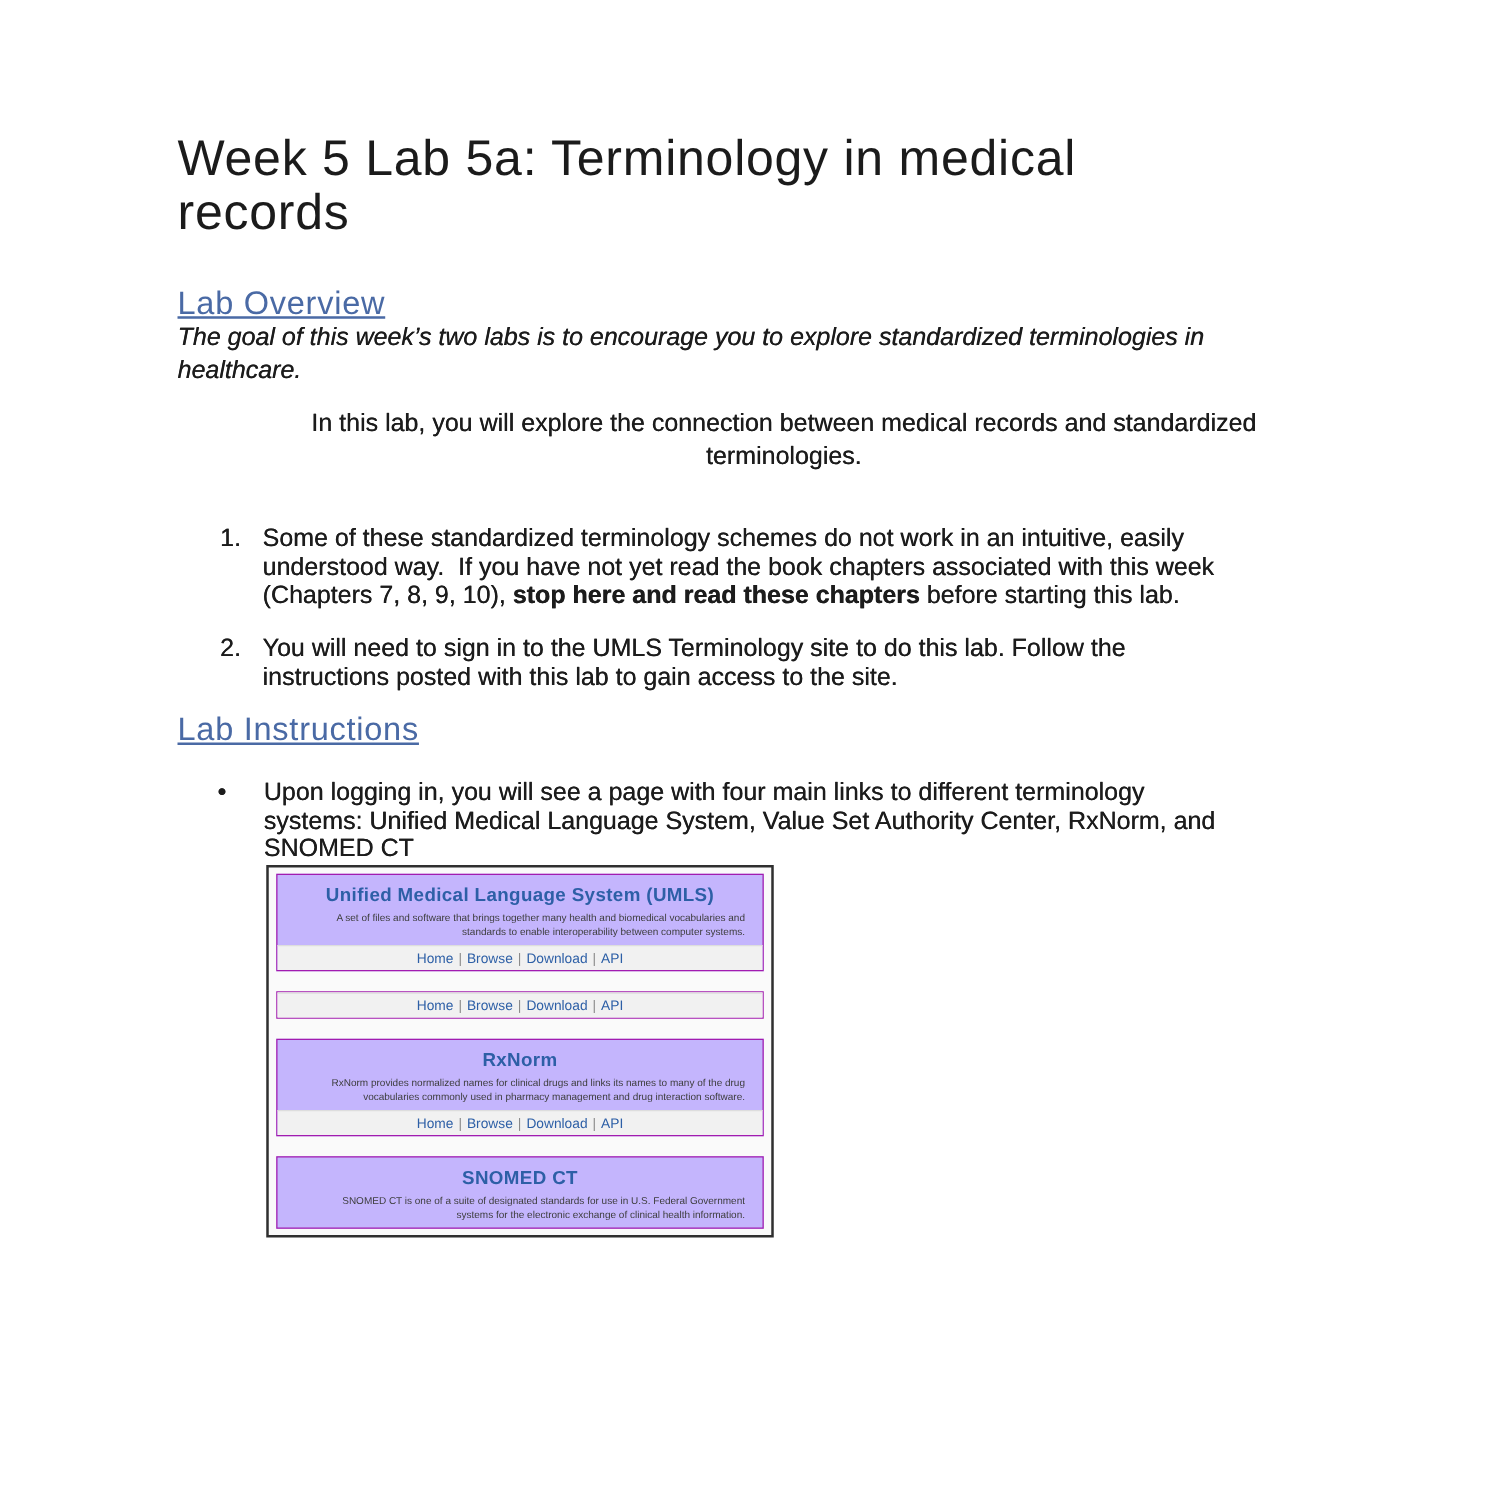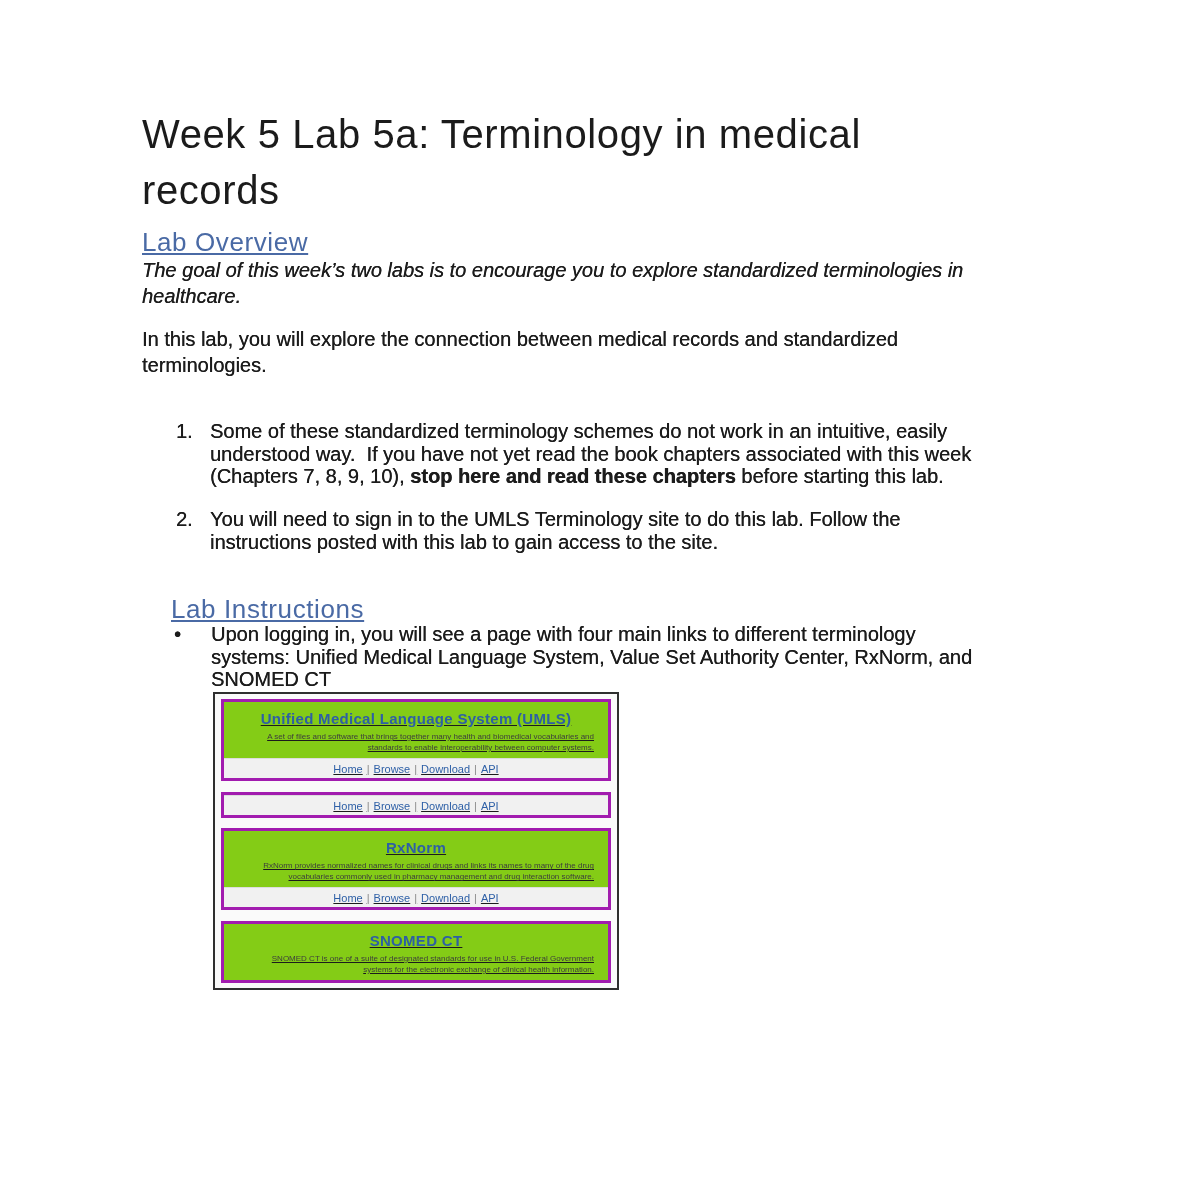--- a/index.html
+++ b/index.html
@@ -17,49 +17,49 @@
     color: #1c1c1c;
   }
   .doc-title {
     position: absolute;
     left: 142px;
     top: 106px;
     margin: 0;
     font-size: 40px;
     font-weight: 400;
     letter-spacing: 0.6px;
-    line-height: 56px;
+    line-height: 43px;
     color: #1b1b1b;
     white-space: pre-wrap;
   }
   .sec-heading {
     position: absolute;
     left: 142px;
     margin: 0;
     font-size: 26px;
     font-weight: 400;
     letter-spacing: 0.6px;
     color: #4a6aa5;
     text-decoration: underline;
   }
   #h-overview { top: 227px; }
   #h-preparing { top: 387px; }
-  #h-instructions { top: 594px; margin-left: 29px; }
+  #h-instructions { top: 568px; }
   .para {
     position: absolute;
     left: 142px;
     width: 970px;
     margin: 0;
     font-size: 20px;
     line-height: 26px;
     white-space: pre-wrap;
     text-shadow: 0.25px 0 0 currentColor;
   }
   #p1 { top: 257px; font-style: italic; }
-  #p2 { top: 326px; }
+  #p2 { top: 326px; text-align: center; }
   .list-row {
     position: absolute;
     display: flex;
     font-size: 20px;
     line-height: 22.5px;
     text-shadow: 0.25px 0 0 currentColor;
   }
   #item1 { left: 176px; top: 420px; }
   #item2 { left: 176px; top: 508px; }
   #bullet-row { left: 174px; top: 623px; }
@@ -84,23 +84,22 @@
     border: 2px solid #2f2f2f;
     background: #fafafa;
     padding: 5px 6px;
     display: flex;
     flex-direction: column;
     justify-content: space-between;
     gap: 4px;
     overflow: hidden;
   }
   .card {
-    background: #84cc16;
-    border: 3px solid #a21caf;
-    text-decoration: underline;
+    background: #c4b5fd;
+    border: 1px solid #a21caf;
   }
   .card-body { padding: 5px 14px 5px; }
   .card-title {
     margin: 3px 0 4px;
     text-align: center;
     font-size: 15px;
     font-weight: 700;
     letter-spacing: 0.3px;
     color: #2d5fa6;
   }

